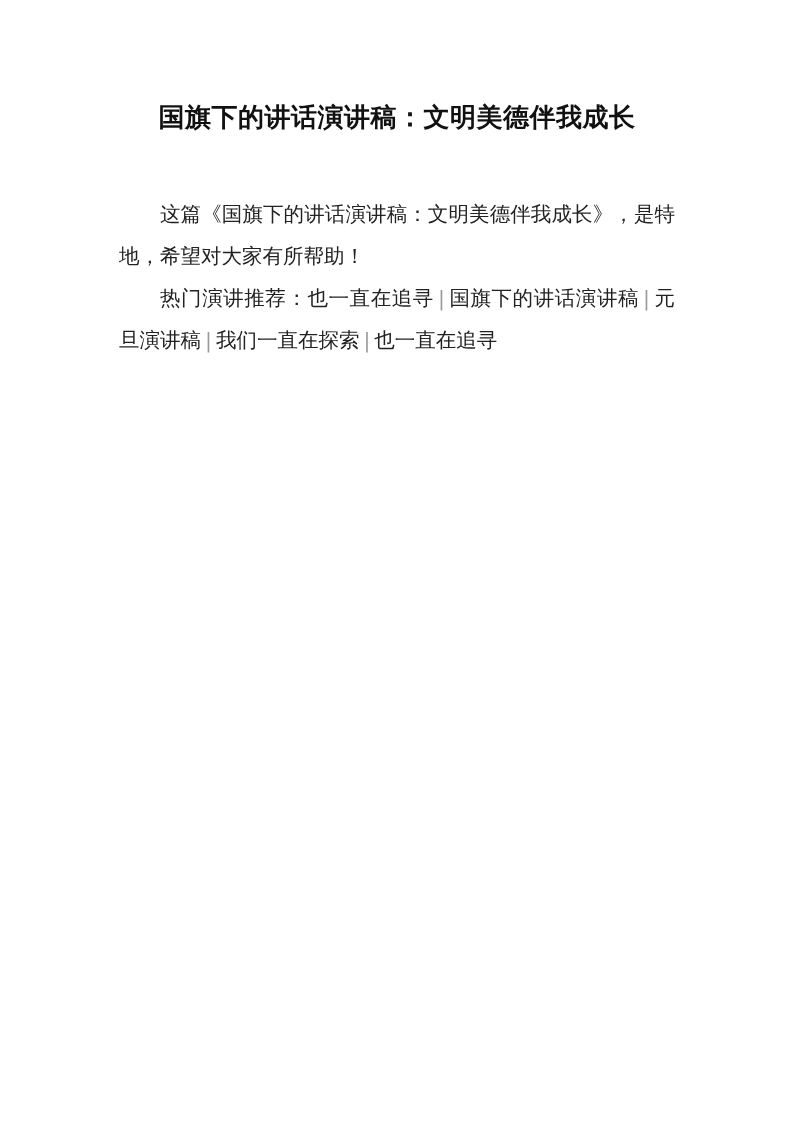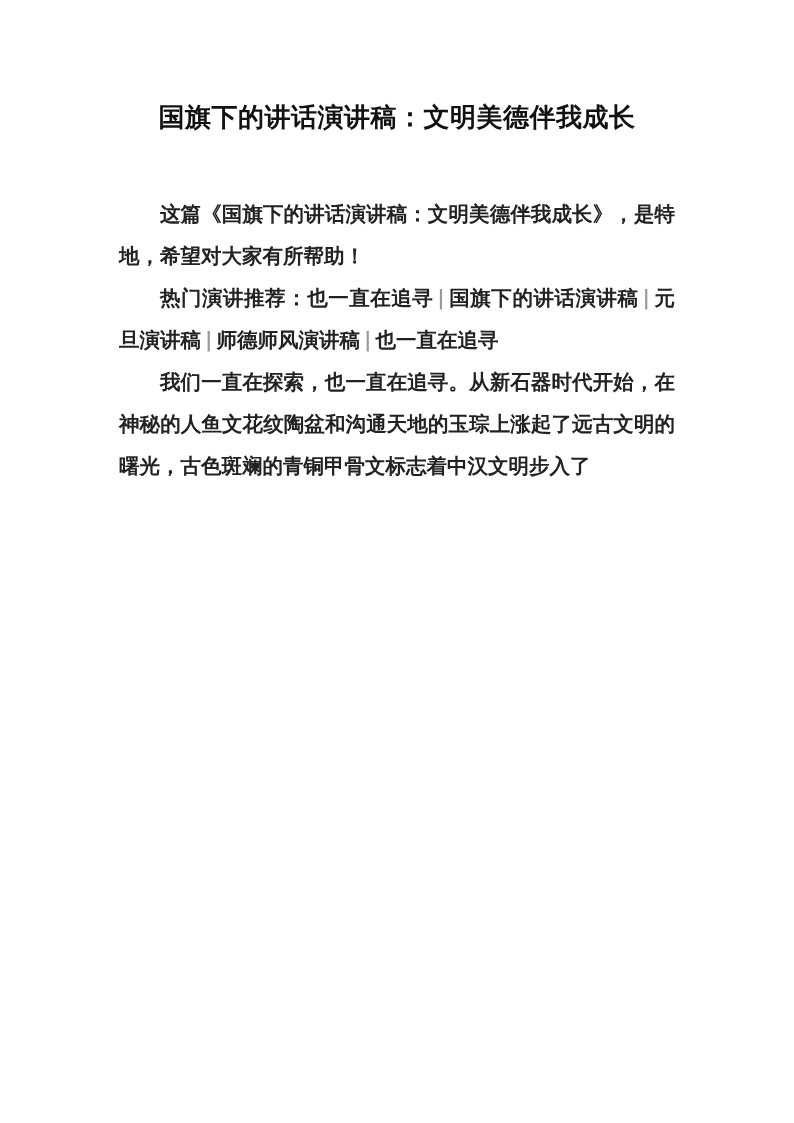--- a/index.html
+++ b/index.html
@@ -8,29 +8,28 @@
   .title {
     position: absolute; left: 0; top: 97px; width: 794px; text-align: center;
     font-family: "DejaVu Sans", sans-serif; font-weight: bold; font-size: 26px;
     color: #111; letter-spacing: 0.5px; line-height: 40px; margin: 0;
   }
   .body {
     position: absolute; left: 119px; top: 193px; width: 556px;
     font-family: "DejaVu Serif", serif; font-size: 20.5px; color: #222;
     line-height: 42px; text-align: justify;
   }
-  .body p { margin: 0; text-indent: 2em; font-weight: bold; }
+  .body p { margin: 0; text-indent: 2em; }
   .body p.gap { margin-top: 41px; }
   .sep { color: #999; padding: 0 4px; }
   .recommend a { color: #222; text-decoration: none; }
 </style>
 </head>
 <body>
 
 <div class="page">
   <h1 class="title">国旗下的讲话演讲稿：文明美德伴我成长</h1>
 
   <div class="body">
     <p>这篇《国旗下的讲话演讲稿：文明美德伴我成长》，是特地，希望对大家有所帮助！</p>
-    <p class="recommend"><span>热门演讲推荐：</span><a>也一直在追寻</a><span class="sep">|</span><a>国旗下的讲话演讲稿</a><span class="sep">|</span><a>元旦演讲稿</a><span class="sep">|</span><a>师德师风演讲稿</a><span class="sep">|</span><a>也一直在追寻</a></p>
-    <p>我们一直在探索，也一直在追寻。从新石器时代开始，在神秘的人鱼文花纹陶盆和沟通天地的玉琮上涨起了远古文明的曙光，古色斑斓的青铜甲骨文标志着中汉文明步入了</p>
+    <p class="recommend"><span>热门演讲推荐：</span><a>也一直在追寻</a><span class="sep">|</span><a>国旗下的讲话演讲稿</a><span class="sep">|</span><a>元旦演讲稿</a><span class="sep">|</span><a>我们一直在探索</a><span class="sep">|</span><a>也一直在追寻</a></p>
   </div>
 </div>
 
 </body></html>

